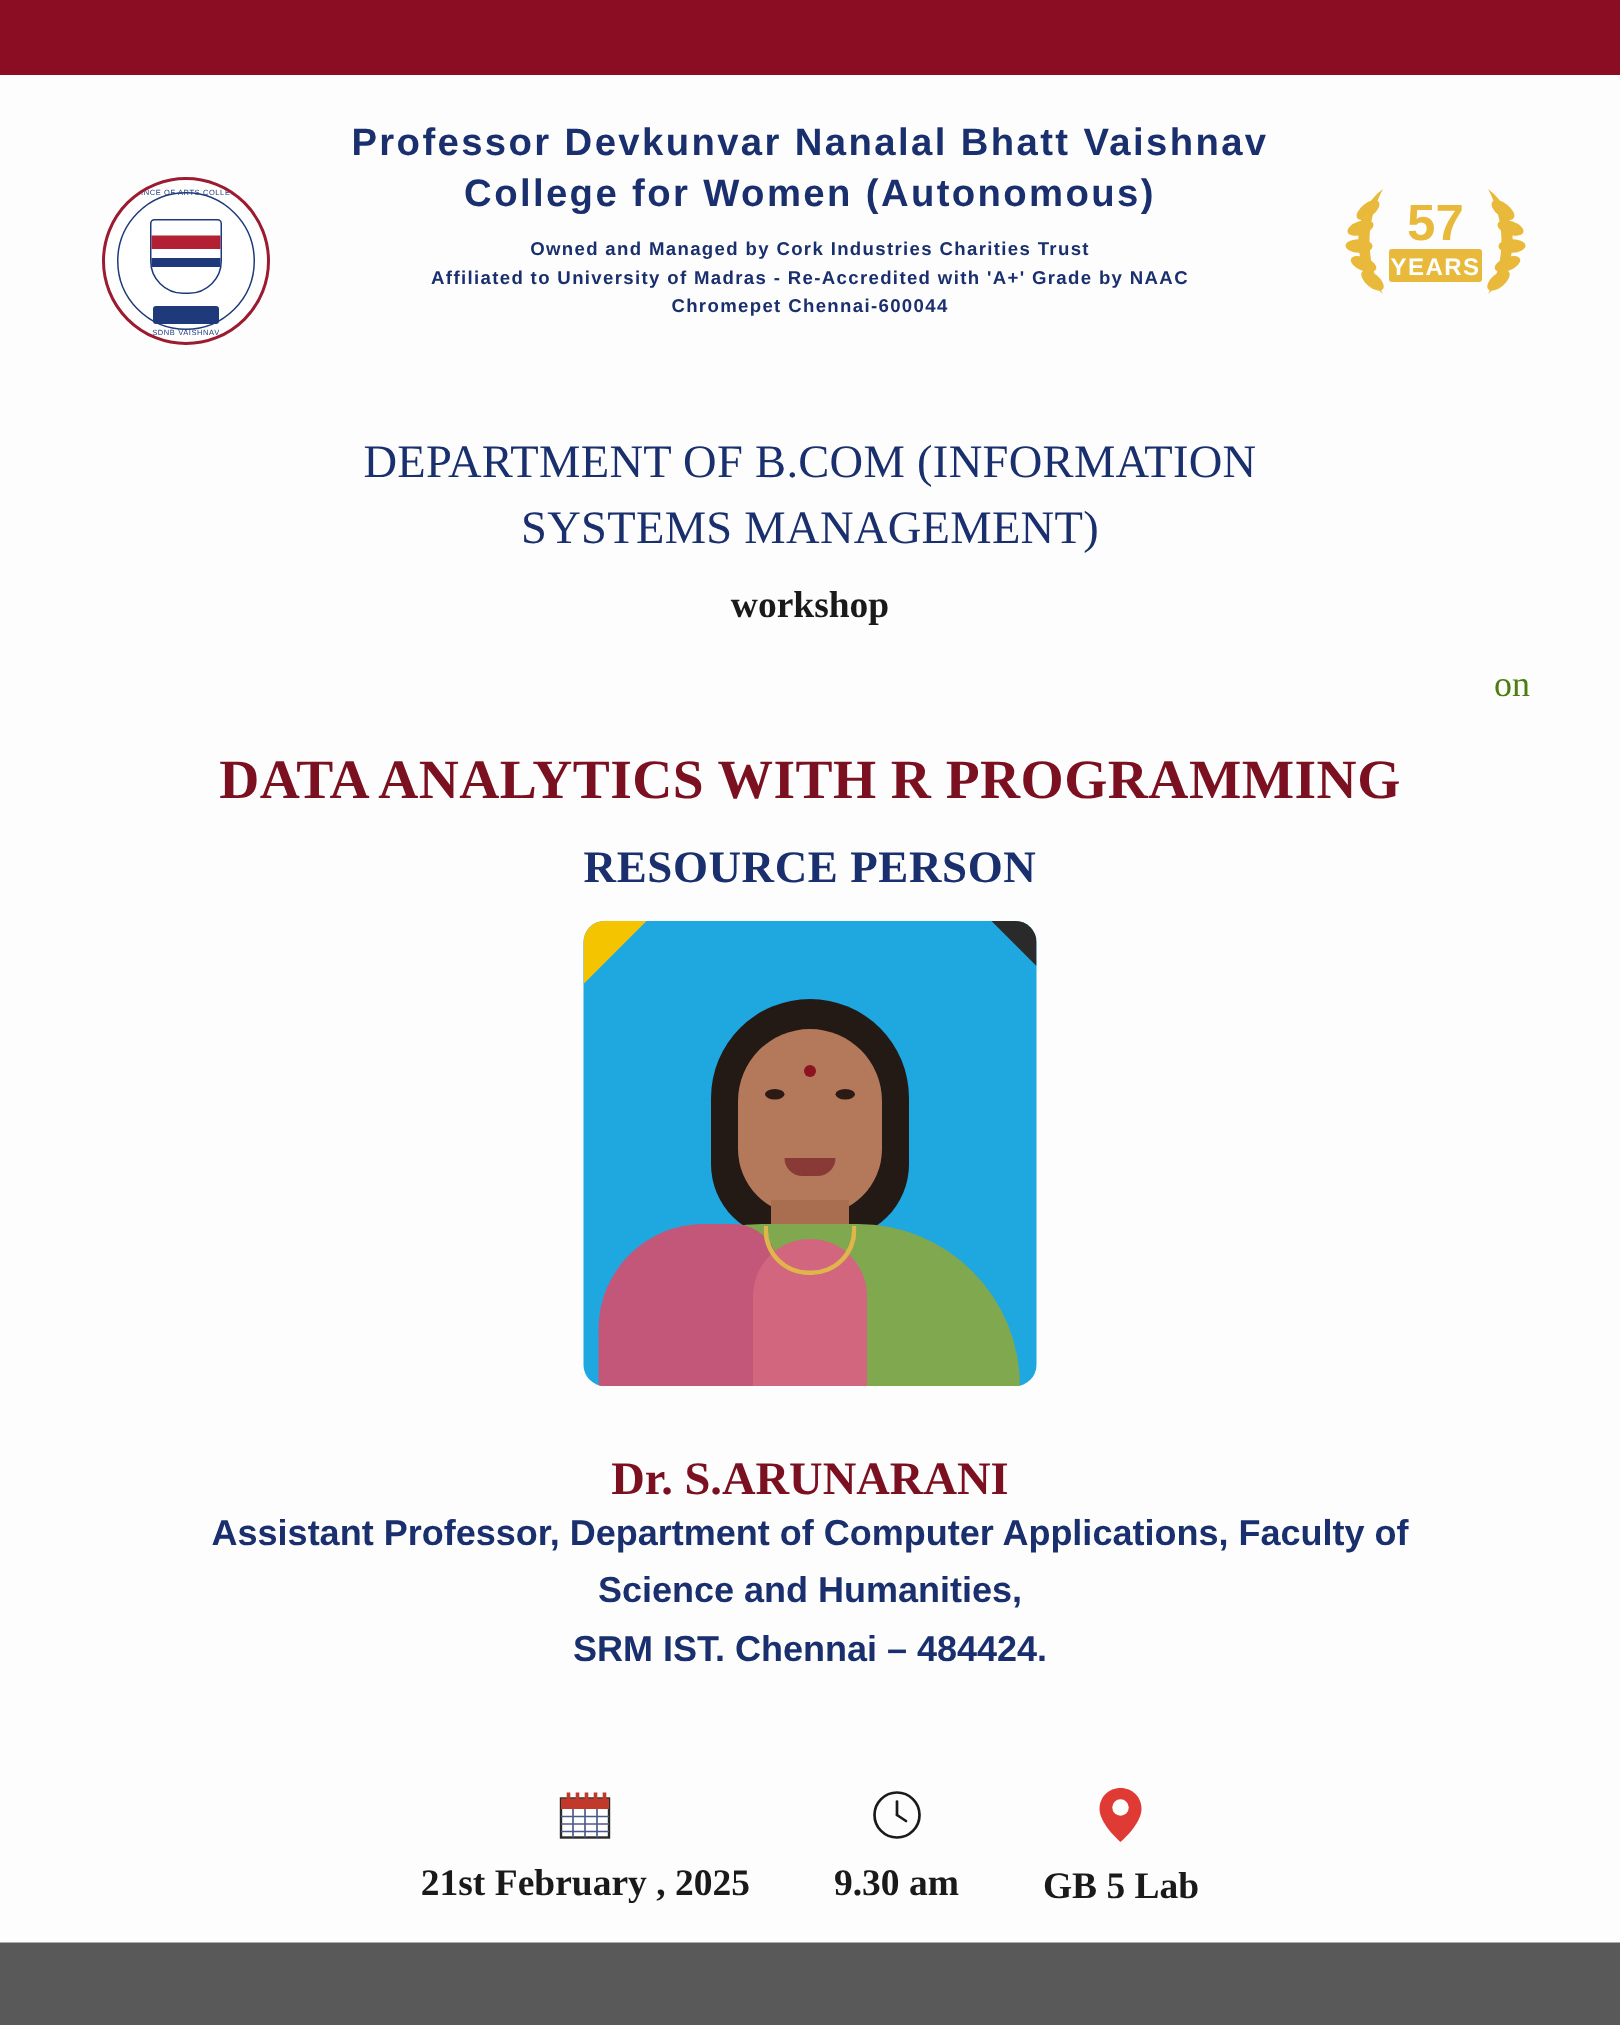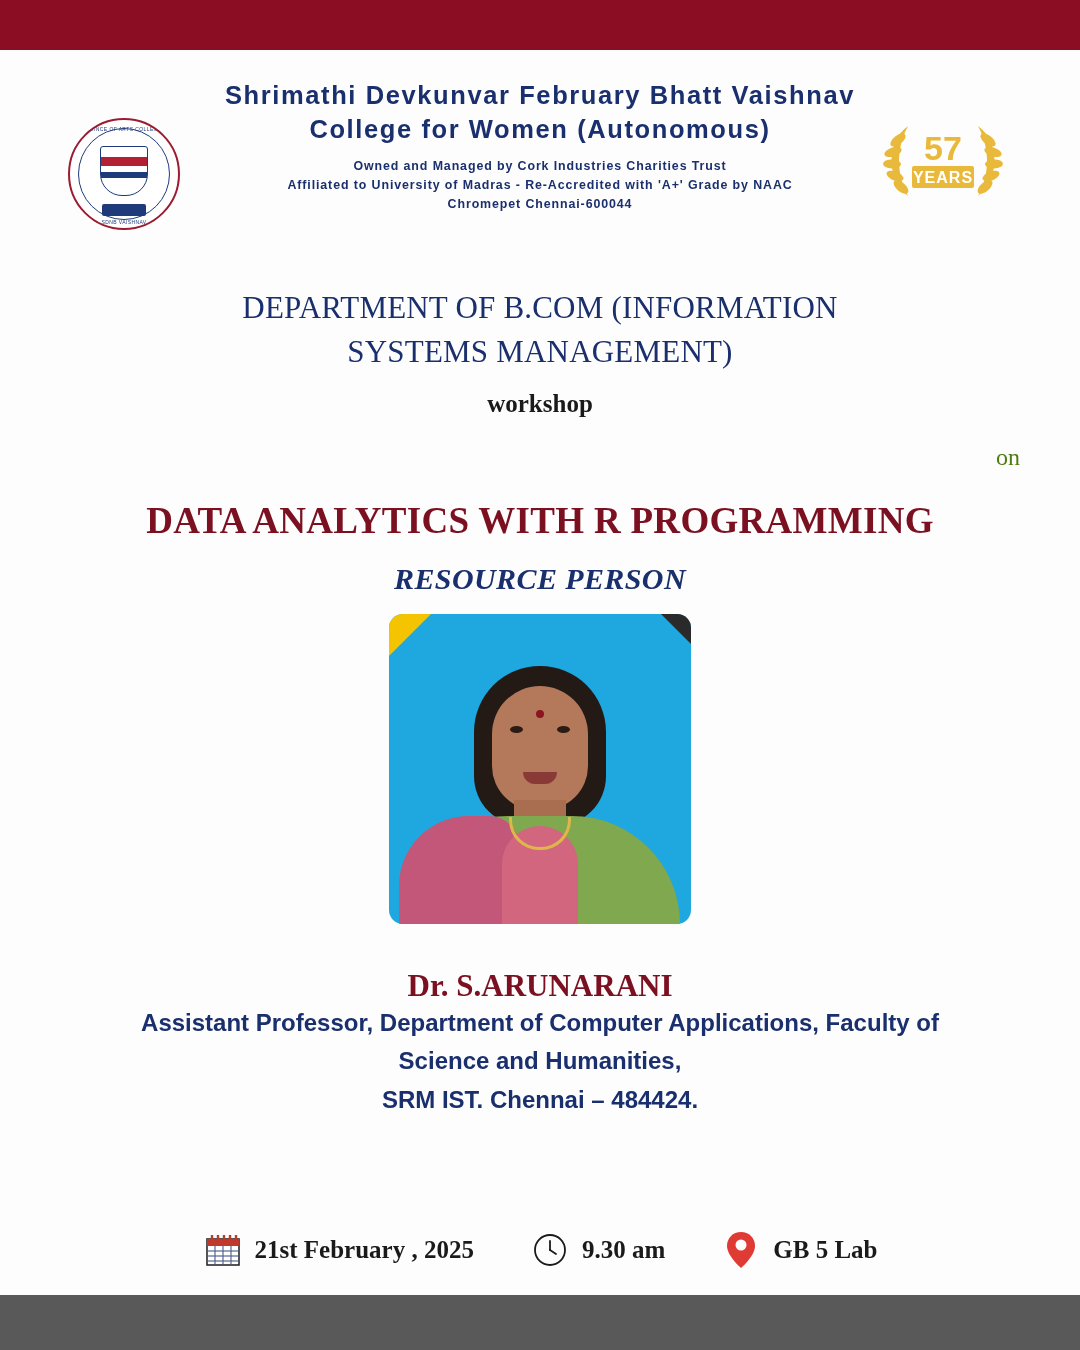--- a/index.html
+++ b/index.html
@@ -148,21 +148,21 @@
     font-weight: bold;
     font-size: 12.4px;
     color: #1a2f6d;
     letter-spacing: .9px;
     line-height: 1.55;
     margin-top: 10px;
   }
 
   .badge-wrap {
     position: absolute;
-    right: 72px;
+    right: 58px;
     top: 64px;
     width: 130px;
     height: 90px;
   }
   .badge-wrap svg { display:block; }
 
   
   .content {
     flex: 1 1 auto;
     text-align: center;
@@ -210,21 +210,20 @@
     letter-spacing: .3px;
   }
 
   .resource-label {
     font-family: "Liberation Serif", serif;
     font-weight: bold;
     font-size: 30px;
     color: #1a2f6d;
     margin-top: 20px;
     letter-spacing: .4px;
-    font-style: italic;
   }
 
   
   .portrait {
     width: 302px;
     height: 310px;
     margin: 18px auto 0;
     border-radius: 14px;
     overflow: hidden;
     position: relative;
@@ -365,20 +364,21 @@
     width: 100%;
     display: flex;
     align-items: center;
     justify-content: center;
     gap: 56px;
   }
   .info-item {
     display: flex;
     align-items: center;
     gap: 12px;
+    flex-direction: column;
   }
   .info-item .label {
     font-family: "Liberation Serif", serif;
     font-weight: bold;
     font-size: 25px;
     color: #1a1a1a;
     white-space: nowrap;
   }
   .ic { flex: 0 0 auto; display:block; }
 </style>
@@ -399,21 +399,21 @@
           <div class="band"></div>
           <div class="band band2"></div>
         </div>
         <div class="logo-book"></div>
         <div class="logo-text-bot">SDNB VAISHNAV</div>
       </div>
     </div>
 
     <div class="header-text">
       <div class="college-name">
-        <div>Shrimathi Devkunvar February Bhatt Vaishnav</div>
+        <div>Professor Devkunvar Nanalal Bhatt Vaishnav</div>
         <div>College for Women (Autonomous)</div>
       </div>
       <div class="college-sub">
         <div>Owned and Managed by Cork Industries Charities Trust</div>
         <div>Affiliated to University of Madras - Re-Accredited with 'A+' Grade by NAAC</div>
         <div>Chromepet Chennai-600044</div>
       </div>
     </div>
 
     <div class="badge-wrap">

